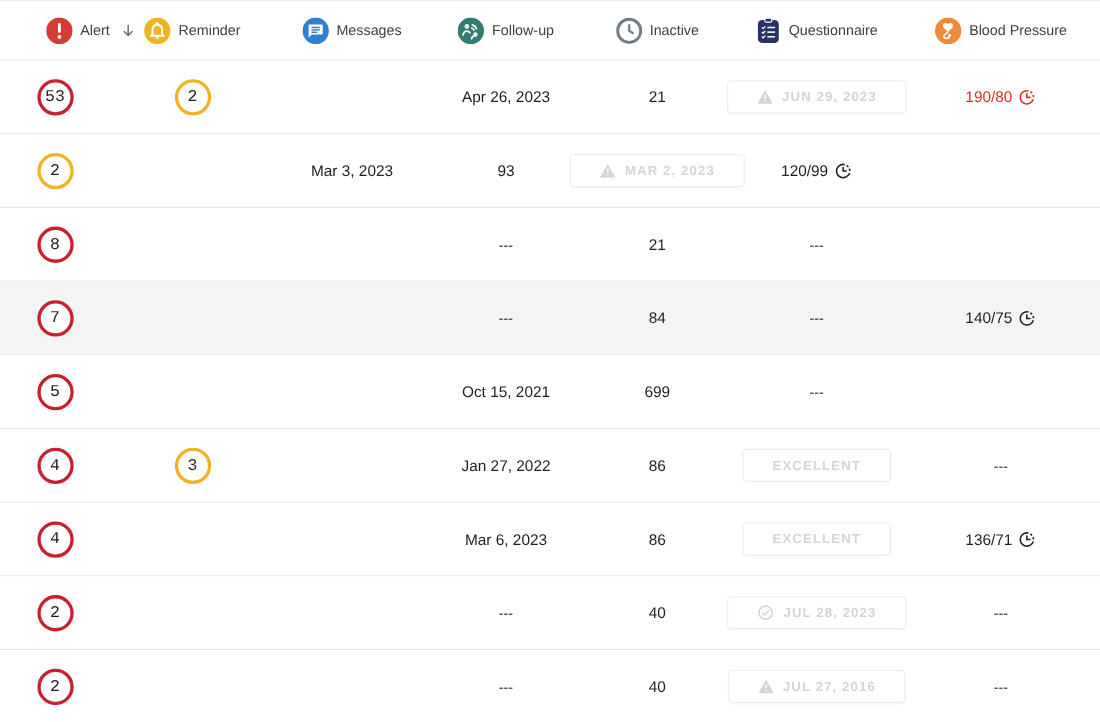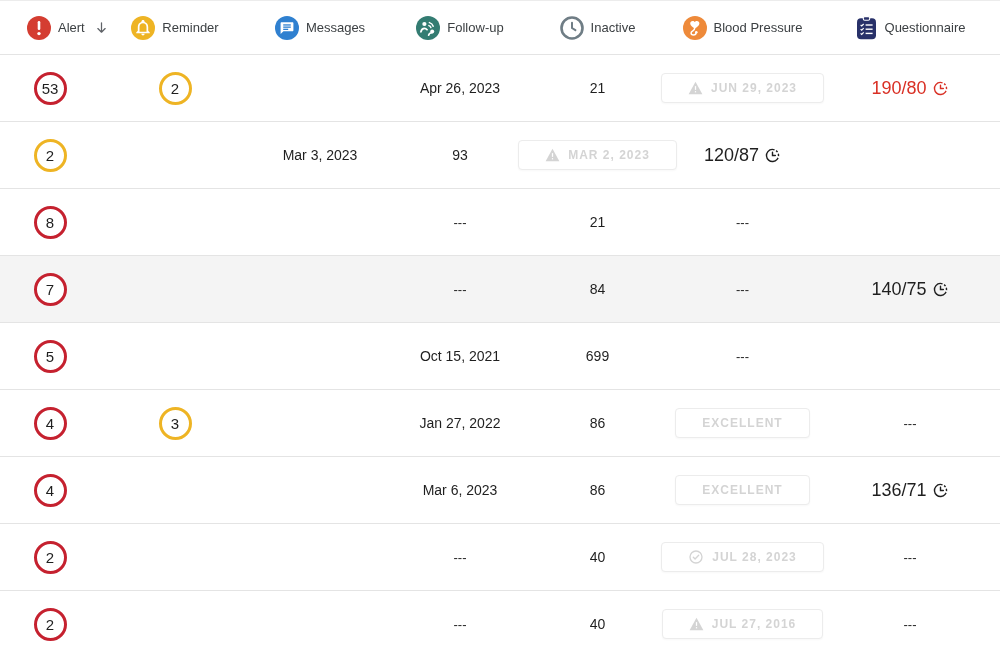--- a/index.html
+++ b/index.html
@@ -9,31 +9,31 @@
   .hdr, .row {
     display:grid;
     grid-template-columns:100px 150px 140px 140px 135px 155px 180px;
     align-items:center;
   }
   .hdr { height:54px; border-bottom:1px solid #e4e4e4; }
   .row { height:67px; border-bottom:1px solid #e4e4e4; background:#fff; }
   .row.hl { background:#f4f4f4; }
   .hcell { display:flex; align-items:center; gap:7px; justify-content:center;
     font-size:13px; color:#3c4043; white-space:nowrap; }
-  .hcell.first { justify-content:flex-start; padding-left:27px; }
+  .hcell.first { justify-content:flex-start; padding-left:42px; }
   .cell { display:flex; align-items:center; justify-content:center; font-size:14px; }
   .ring { width:33px; height:33px; border-radius:50%; display:flex; align-items:center;
-    justify-content:center; font-size:15px; color:#1f1f1f; background:#fff; }
+    justify-content:center; font-size:15px; color:#1f1f1f; background:#fff;font-family:Liberation Mono, monospace; }
   .ring.red { border:3px solid #c5212f; }
   .ring.yellow { border:3px solid #eeb424; }
   .qb { display:inline-flex; align-items:center; justify-content:flex-start; gap:8px;
     height:30px; padding:0 26px; border:1px solid #ececec; border-radius:4px;
     background:#fff; box-shadow:0 1px 2px rgba(0,0,0,0.03);
     font-size:12px; font-weight:700; letter-spacing:1px; color:#d4d4d4; white-space:nowrap; }
-  .bp { display:inline-flex; align-items:center; gap:5px; font-size:18px; color:#1f1f1f; }
+  .bp { display:inline-flex; align-items:center; gap:5px; font-size:14px; color:#1f1f1f; }
   .bp.alert { color:#d93025; }
   .dash { font-size:13px; }
   .sort-arrow { display:inline-flex; margin-left:2px; }
   svg { display:block; }
 </style>
 </head>
 <body>
 
 <div class="table">
 
@@ -89,47 +89,47 @@
       <span>Follow-up</span>
     </div>
     <div class="hcell">
       <span>
         <svg width="24" height="24" viewBox="0 0 24 24">
             <circle cx="12" cy="12" r="10.5" fill="#fff" stroke="#6f7d85" stroke-width="2.6"></circle>
             <path d="M12 6.8V12l3.4 2.1" fill="none" stroke="#6f7d85" stroke-width="2" stroke-linecap="round"></path>
           </svg>
       </span>
       <span>Inactive</span>
-    </div>
-    <div class="hcell">
-      <span>
-        <svg width="24" height="24" viewBox="0 0 24 24">
-            <circle cx="12" cy="12" r="12" fill="#ee8a3a"></circle>
-            <path d="M13.9 4.9c-1 0-1.7.5-2.1 1.1-.4-.6-1.1-1.1-2.1-1.1-1.5 0-2.5 1.1-2.5 2.5 0 2.1 2.5 3.7 4.6 5 2.1-1.3 4.6-2.9 4.6-5 0-1.4-1-2.5-2.5-2.5z" fill="#fff"></path>
-            <path d="M11.6 12.3c.2 2.6-3.5 2.3-3.5 4.6 0 1.3 1.1 2 2.3 2 1.4 0 2.7-.8 2.7-2.2" fill="none" stroke="#fff" stroke-width="1.5" stroke-linecap="round"></path>
-            <circle cx="13.3" cy="16.3" r="1.3" fill="#fff"></circle>
-          </svg>
-      </span>
-      <span>Blood Pressure</span>
     </div>
     <div class="hcell">
       <span>
         <svg width="23" height="24" viewBox="0 0 23 24">
             <rect x="2" y="2.2" width="19" height="21" rx="4" fill="#283169"></rect>
             <rect x="8.3" y="0.6" width="6.4" height="3.6" rx="1.4" fill="#283169" stroke="#fff" stroke-width="1.1"></rect>
             <path d="M5.6 8.9l1.1 1.1 2-2" fill="none" stroke="#fff" stroke-width="1.2"></path>
             <rect x="10.6" y="8.3" width="7" height="1.4" fill="#fff"></rect>
             <path d="M5.6 13.1l1.1 1.1 2-2" fill="none" stroke="#fff" stroke-width="1.2"></path>
             <rect x="10.6" y="12.5" width="7" height="1.4" fill="#fff"></rect>
             <path d="M5.6 17.3l1.1 1.1 2-2" fill="none" stroke="#fff" stroke-width="1.2"></path>
             <rect x="10.6" y="16.7" width="7" height="1.4" fill="#fff"></rect>
           </svg>
       </span>
       <span>Questionnaire</span>
     </div>
+    <div class="hcell">
+      <span>
+        <svg width="24" height="24" viewBox="0 0 24 24">
+            <circle cx="12" cy="12" r="12" fill="#ee8a3a"></circle>
+            <path d="M13.9 4.9c-1 0-1.7.5-2.1 1.1-.4-.6-1.1-1.1-2.1-1.1-1.5 0-2.5 1.1-2.5 2.5 0 2.1 2.5 3.7 4.6 5 2.1-1.3 4.6-2.9 4.6-5 0-1.4-1-2.5-2.5-2.5z" fill="#fff"></path>
+            <path d="M11.6 12.3c.2 2.6-3.5 2.3-3.5 4.6 0 1.3 1.1 2 2.3 2 1.4 0 2.7-.8 2.7-2.2" fill="none" stroke="#fff" stroke-width="1.5" stroke-linecap="round"></path>
+            <circle cx="13.3" cy="16.3" r="1.3" fill="#fff"></circle>
+          </svg>
+      </span>
+      <span>Blood Pressure</span>
+    </div>
   </div>
 
   <div class="row">
     <div class="cell">
         <span class="ring red">
           <span>53</span>
         </span>
       </div>
     <div class="cell">
         <span class="ring yellow">
@@ -180,21 +180,21 @@
               <path d="M12 1 23 21H1z" fill="#d4d4d4"></path>
               <rect x="11" y="8" width="2" height="6" fill="#fff"></rect>
               <rect x="11" y="16" width="2" height="2" fill="#fff"></rect>
             </svg>
           </span>
         <span>MAR 2, 2023</span>
       </span>
     </div>
     <div class="cell">
       <span class="bp">
-        <span>120/87</span>
+        <span>120/99</span>
         <span>
             <svg width="17" height="17" viewBox="0 0 24 24" fill="none" stroke="currentColor" stroke-width="2">
               <circle cx="12" cy="12" r="8.5" stroke-dasharray="36 2.5 3 2.5 3 2.5" transform="rotate(40 12 12)"></circle>
               <path d="M12 7.5V12h4" stroke-linecap="round"></path>
             </svg>
           </span>
       </span>
     </div>
   </div>
 

